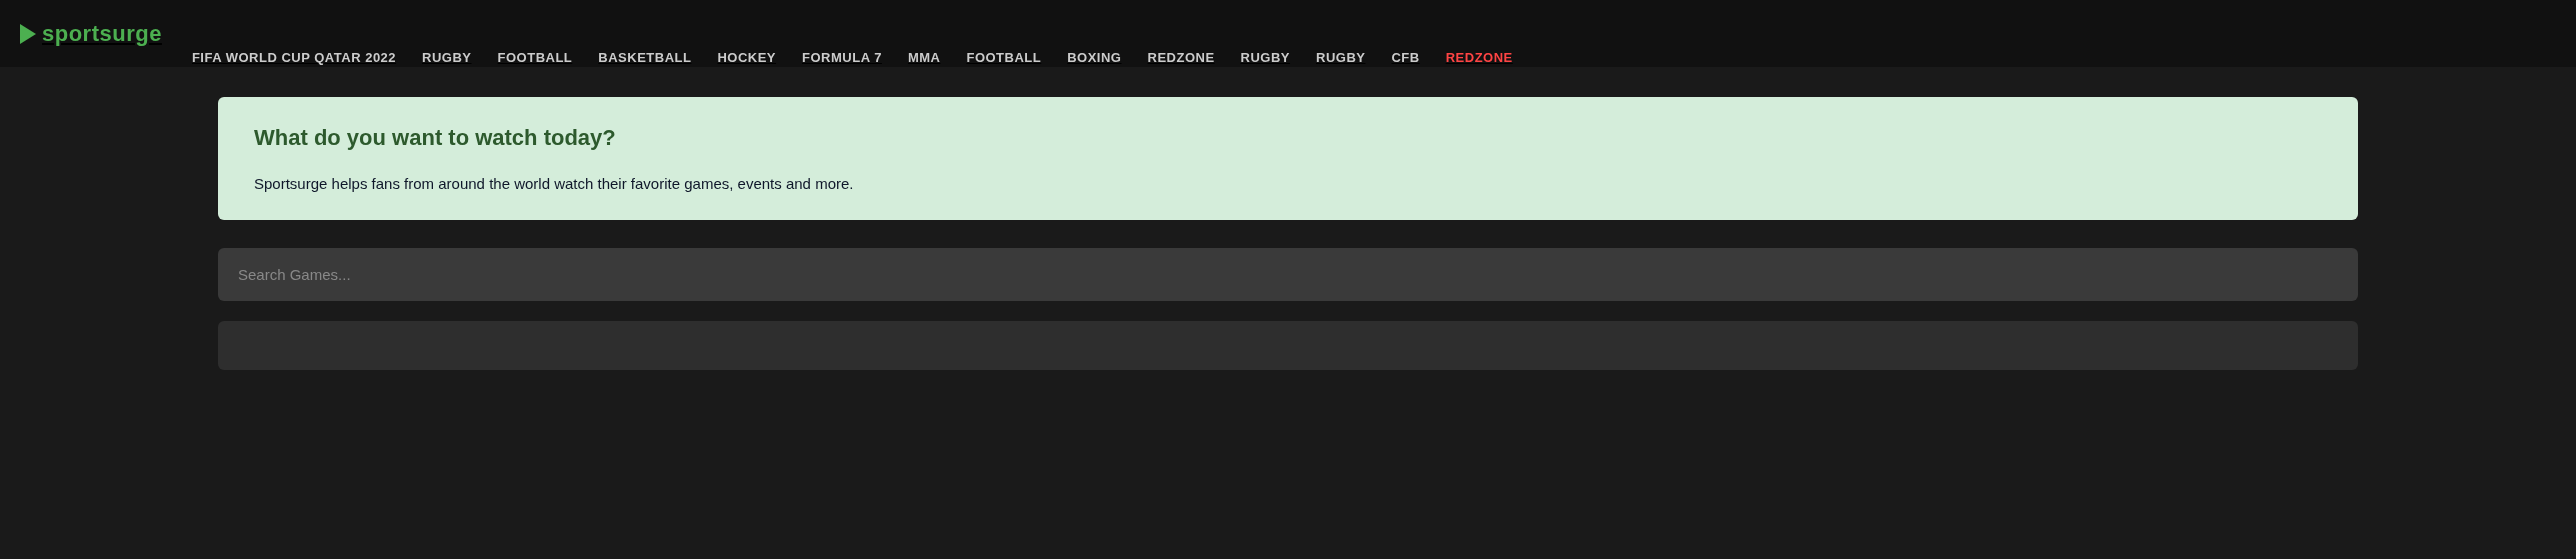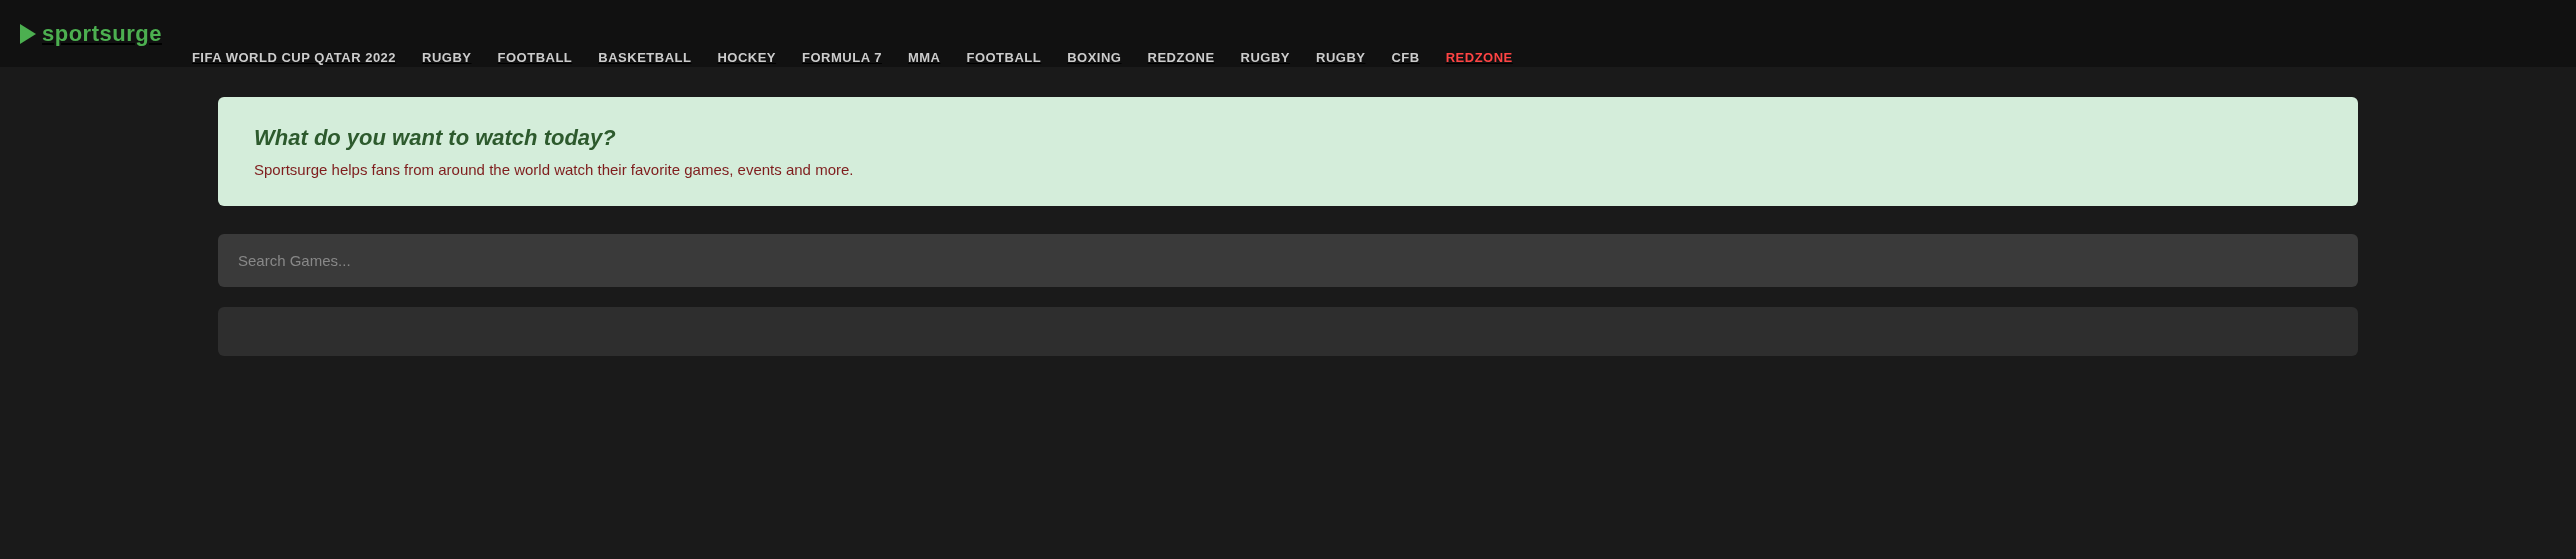--- a/index.html
+++ b/index.html
@@ -89,27 +89,26 @@
       background-color: #d4edda;
       border-radius: 6px;
       padding: 28px 36px;
       margin-bottom: 28px;
     }
 
     .info-banner-title {
       font-size: 22px;
       font-weight: bold;
       color: #2d5a2d;
-      margin-bottom: 10px;
-      font-style: italic;
+      margin-bottom: 24px;
     }
 
     .info-banner-subtitle {
       font-size: 15px;
-      color: #7f1d1d;
+      color: #0f172a;
     }
 
     
     .search-container {
       background-color: #3a3a3a;
       border-radius: 6px;
       padding: 4px 8px;
       display: flex;
       align-items: center;
       margin-bottom: 20px;

